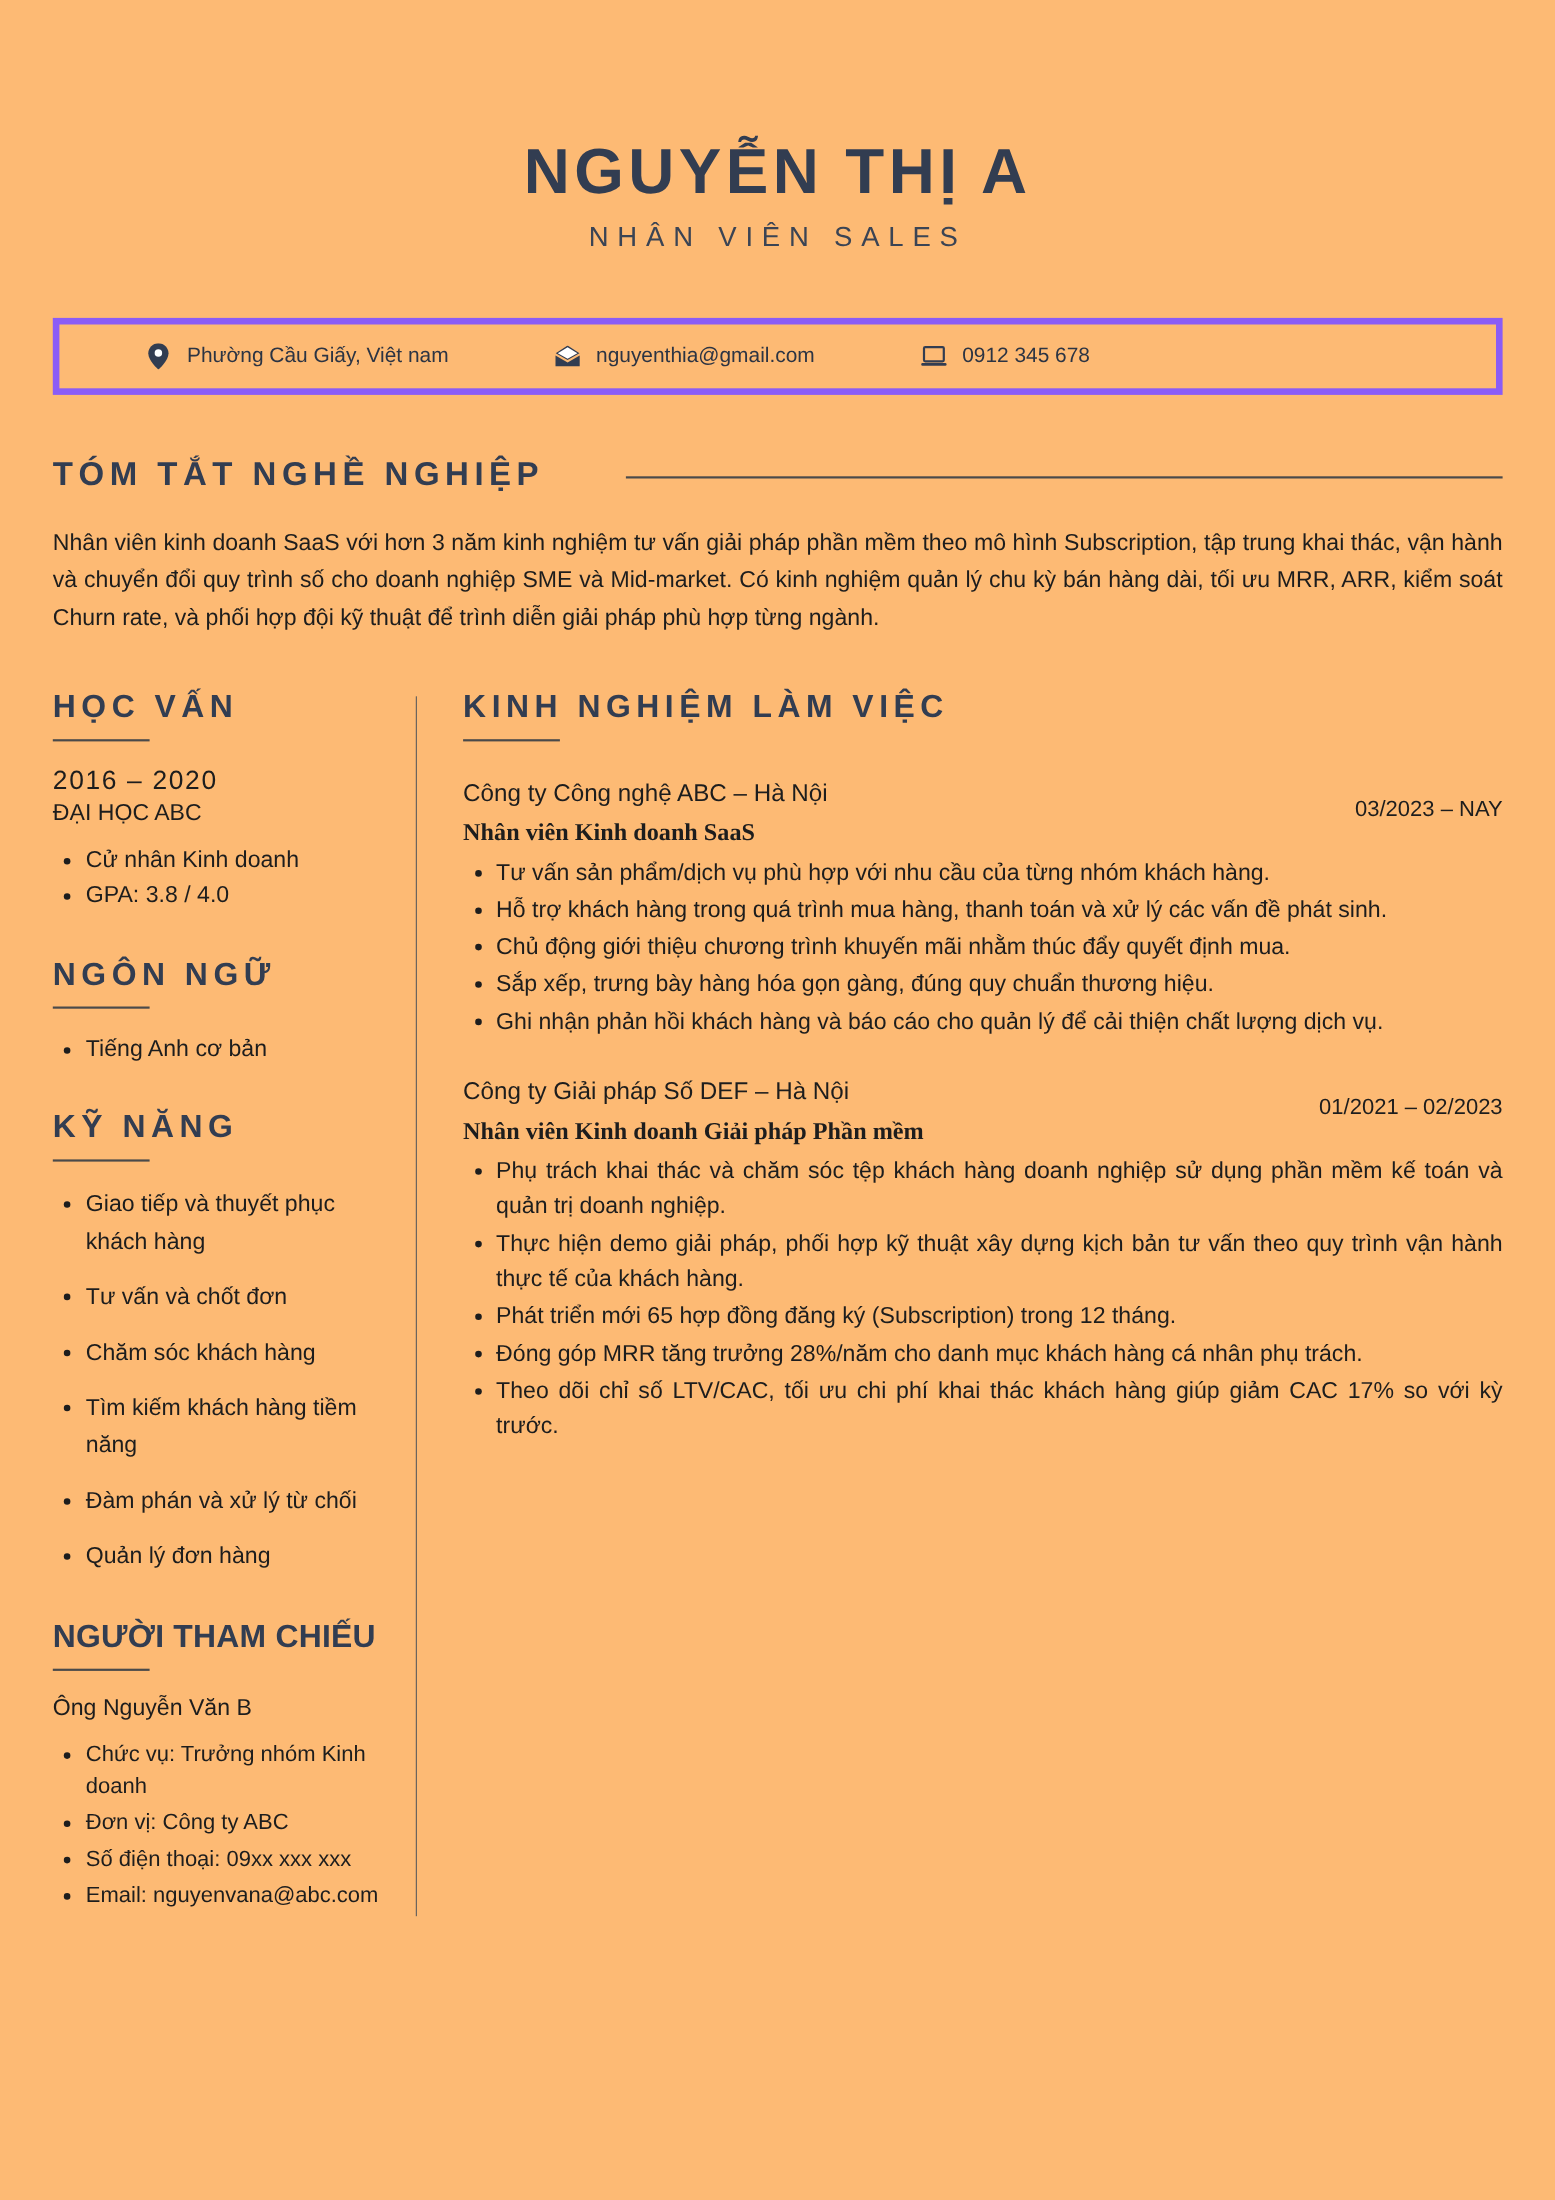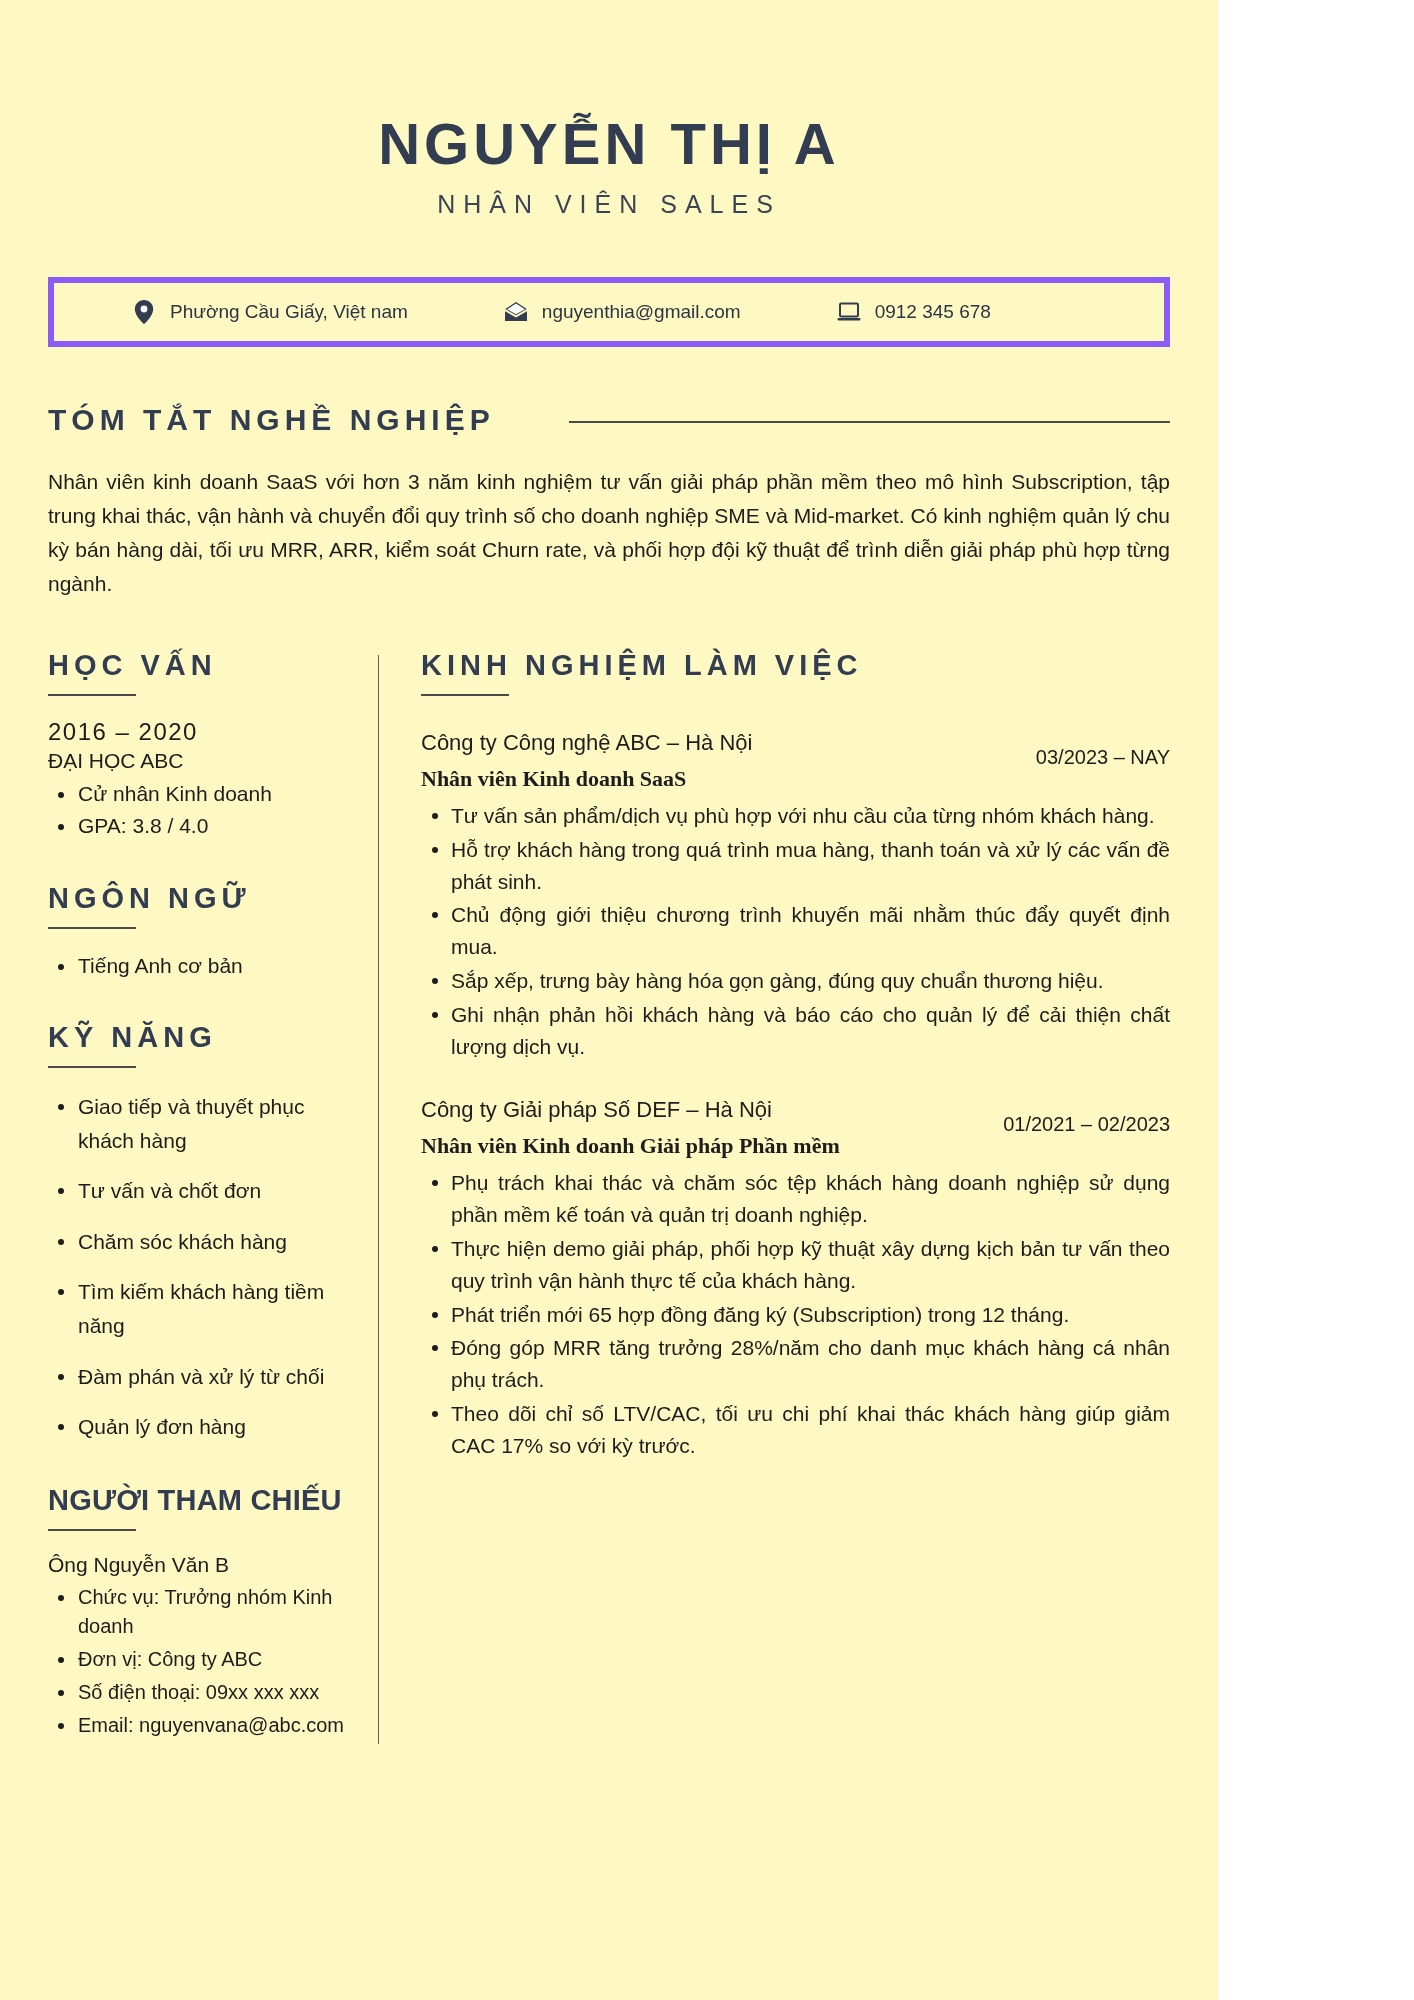--- a/index.html
+++ b/index.html
@@ -6,24 +6,24 @@
   html, body {
     width: 1414px;
     background: #ffffff;
   }
   body {
     font-family: "Liberation Sans", sans-serif;
     color: #1a1a1a;
     -webkit-font-smoothing: antialiased;
   }
   .page {
-    width: 1218px;
+    width: 1414px;
     min-height: 2000px;
-    background: #fef9c3;
-    padding: 5px 48px;
+    background: #fdba74;
+    padding: 17px 48px;
     position: relative;
   }
 
   
   .hdr { padding-top: 108px; text-align: center; }
   .hdr-name {
     font-size: 58px;
     font-weight: 700;
     letter-spacing: 4px;
     color: #323d51;
@@ -140,21 +140,21 @@
     margin-top: 2px;
   }
   .edu-school {
     font-size: 21px;
     color: #1d1d1d;
     margin-top: 3px;
   }
 
   ul.bul {
     list-style: none;
-    margin-top: 6px;
+    margin-top: 16px;
   }
   ul.bul li {
     position: relative;
     padding-left: 30px;
     font-size: 21px;
     line-height: 1.45;
     color: #1d1d1d;
     margin-bottom: 2px;
   }
   ul.bul li::before {

